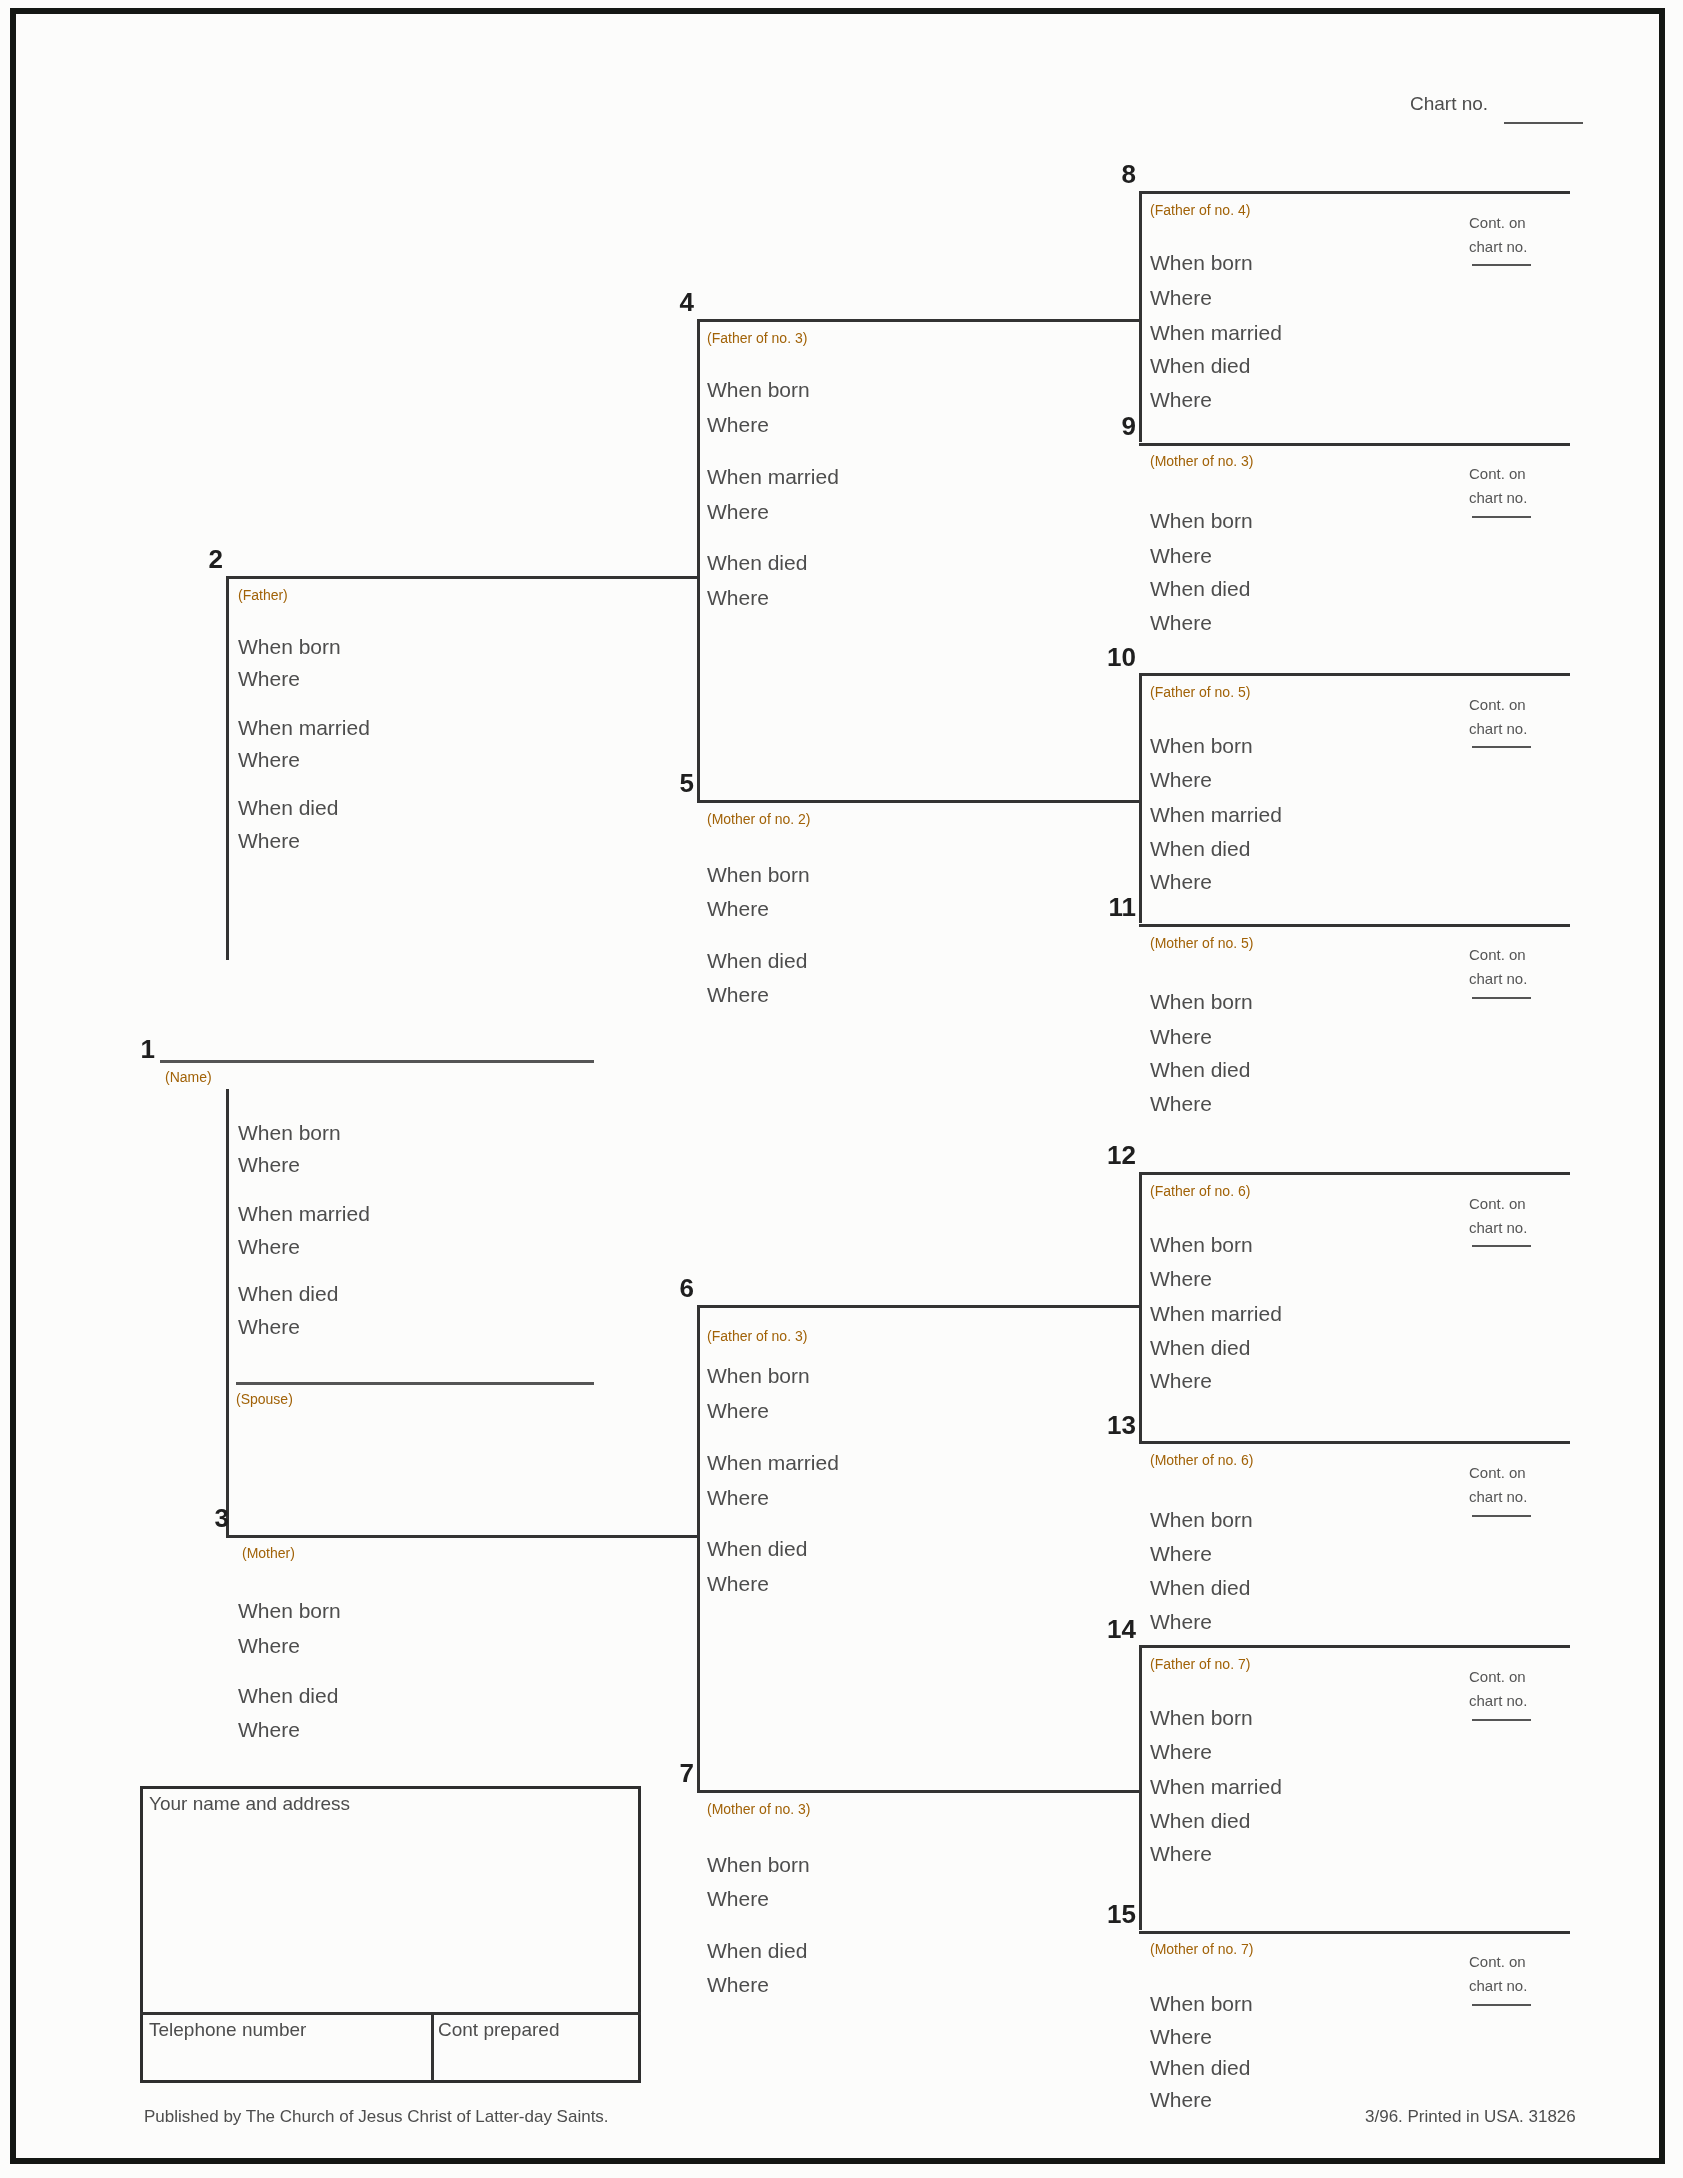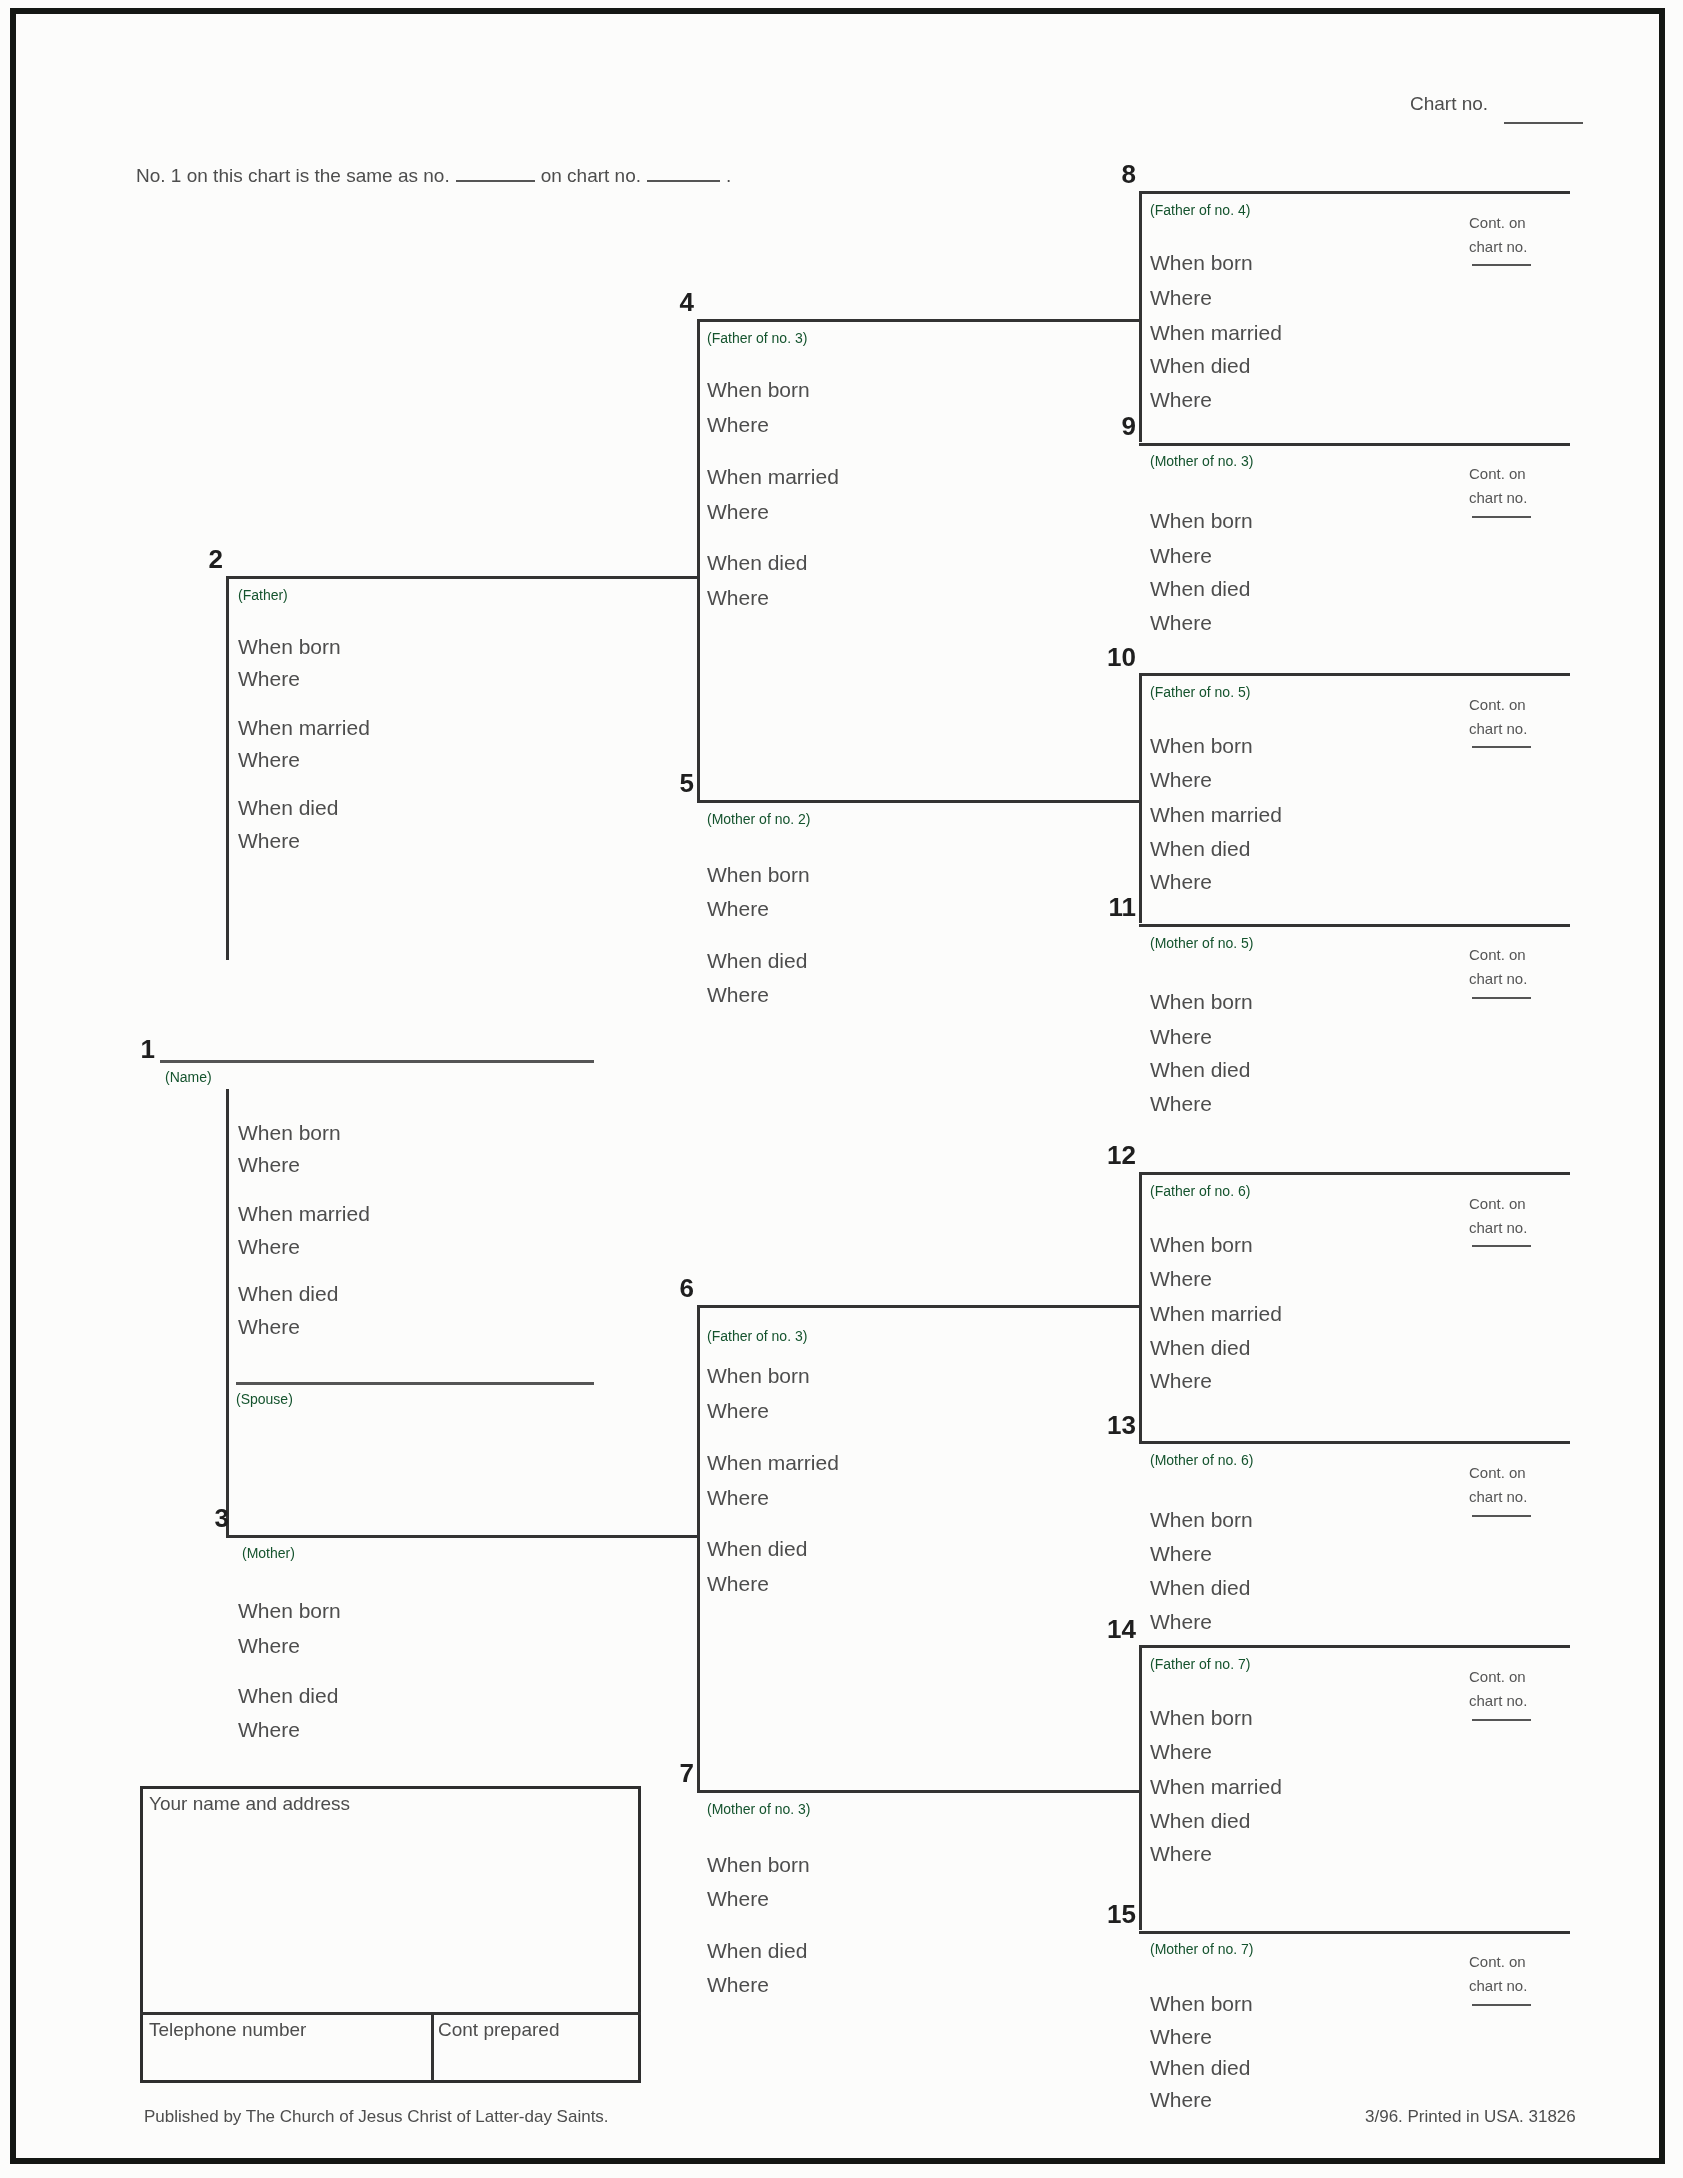--- a/index.html
+++ b/index.html
@@ -2,43 +2,40 @@
 <html><head>
 <meta charset="utf-8">
 <style>
   html,body{margin:0;padding:0;background:#888;}
   .page{position:relative;width:1683px;height:2178px;background:#fcfcfb;font-family:"Liberation Sans","DejaVu Sans",sans-serif;color:#4d4d4d;overflow:hidden;}
   .frame{position:absolute;left:10px;top:8px;width:1655px;height:2156px;border:6px solid #141714;box-sizing:border-box;}
   .hline{position:absolute;height:0;border-top:3px solid #333;}
   .vline{position:absolute;width:0;border-left:3px solid #333;}
   .blank{position:absolute;height:0;border-top:2px solid #555;}
   .num{position:absolute;font-size:26px;font-weight:bold;color:#1f1f1f;transform:translateX(-100%);line-height:1;white-space:nowrap;}
-  .sub{position:absolute;font-size:14px;color:#14532d;white-space:nowrap;}
+  .sub{position:absolute;font-size:14px;color:#a16207;white-space:nowrap;}
   .f{position:absolute;font-size:21px;color:#4d4d4d;white-space:nowrap;line-height:1;}
   .cL{left:238px;} .cM{left:707px;} .cR{left:1150px;}
   .cont{position:absolute;left:1469px;width:109px;font-size:15px;line-height:24px;color:#555;}
   .title{position:absolute;left:131px;top:51px;font-size:53px;font-weight:bold;color:#1d1d1d;letter-spacing:-1px;white-space:nowrap;}
   .hdr{position:absolute;font-size:19px;color:#4d4d4d;white-space:nowrap;}
   .intro{position:absolute;left:136px;top:160px;font-size:19px;color:#4d4d4d;white-space:nowrap;}
   .iblank{display:inline-block;border-bottom:2px solid #555;height:20px;vertical-align:baseline;margin:0 6px;}
   .abox{position:absolute;left:140px;top:1786px;width:501px;height:297px;border:3px solid #2e2e2e;box-sizing:border-box;}
   .abox-label{position:absolute;font-size:19px;color:#4d4d4d;white-space:nowrap;}
   .foot{position:absolute;font-size:17px;color:#4d4d4d;white-space:nowrap;}
 </style>
 </head>
 <body>
 
 <div class="page">
   <div class="frame"></div>
 
   <div class="hdr" style="left:1410px;top:93px;">Chart no.</div>
   <div class="blank" style="left:1504px;top:122px;width:79px;"></div>
-  <div class="intro">
-    <span>No. 1 on this chart is the same as no.</span><span class="iblank" style="width:79px;"></span><span>on chart no.</span><span class="iblank" style="width:73px;"></span><span>.</span>
-  </div>
 
   <div class="vline" style="left:226px;top:576px;height:384px;"></div>
   <div class="vline" style="left:226px;top:1089px;height:446px;"></div>
   <div class="vline" style="left:697px;top:319px;height:481px;"></div>
   <div class="vline" style="left:697px;top:1305px;height:485px;"></div>
   <div class="vline" style="left:1139px;top:191px;height:251px;"></div>
   <div class="vline" style="left:1139px;top:673px;height:250px;"></div>
   <div class="vline" style="left:1139px;top:1172px;height:269px;"></div>
   <div class="vline" style="left:1139px;top:1645px;height:285px;"></div>
 

